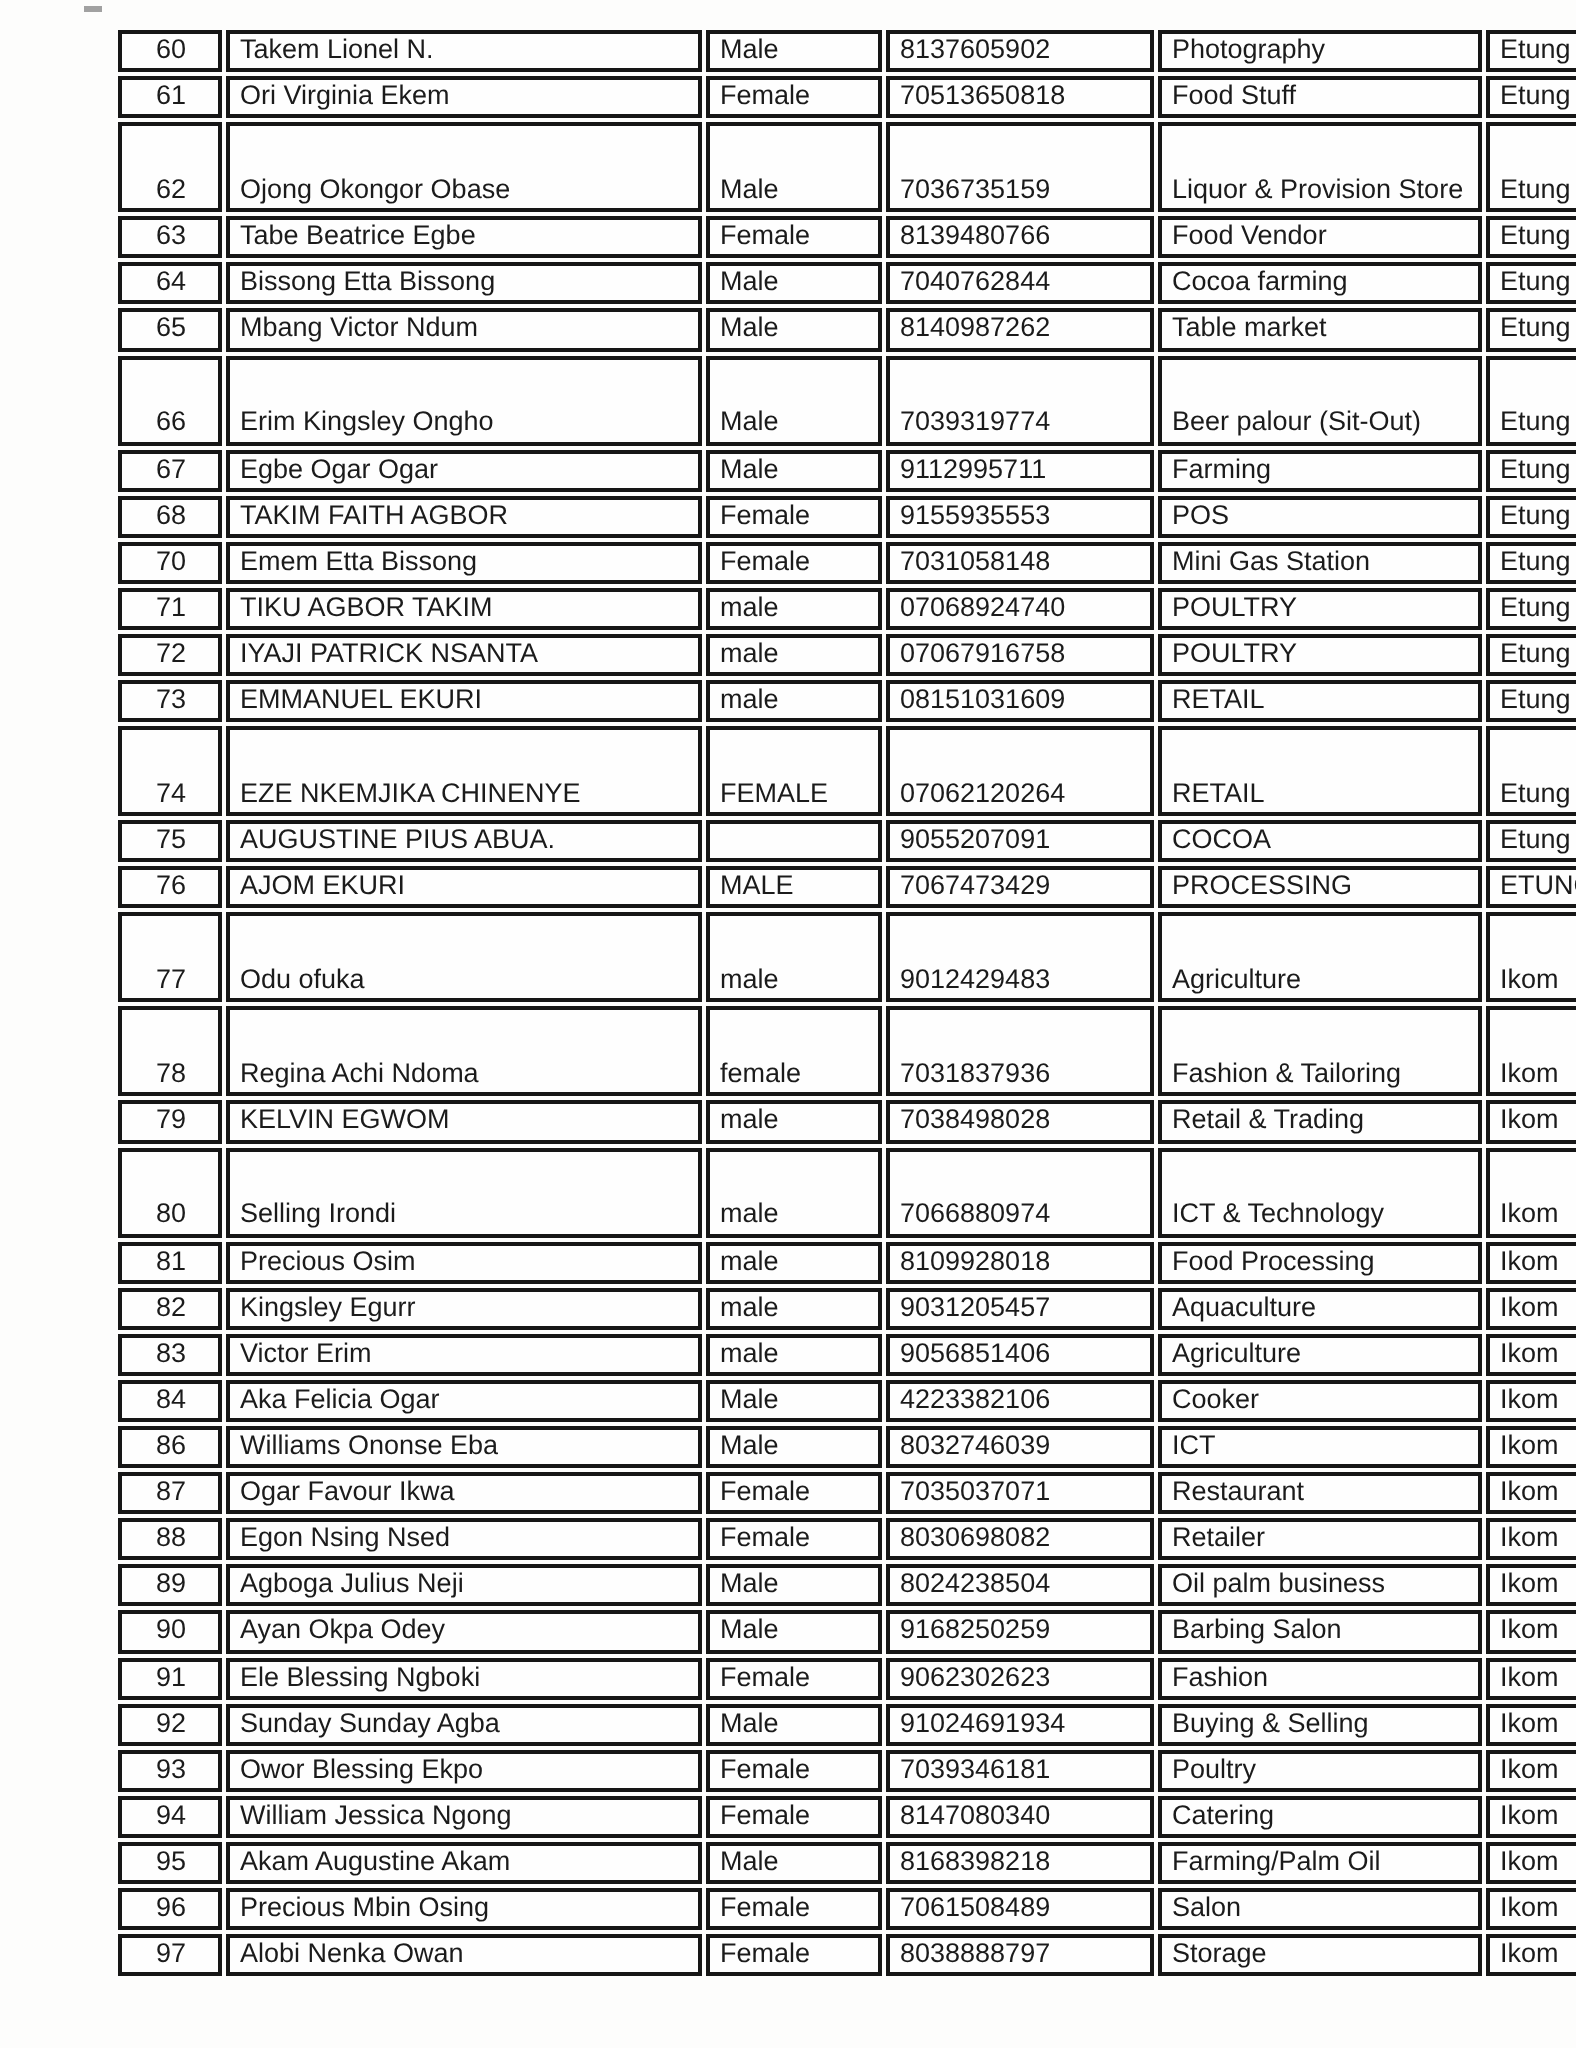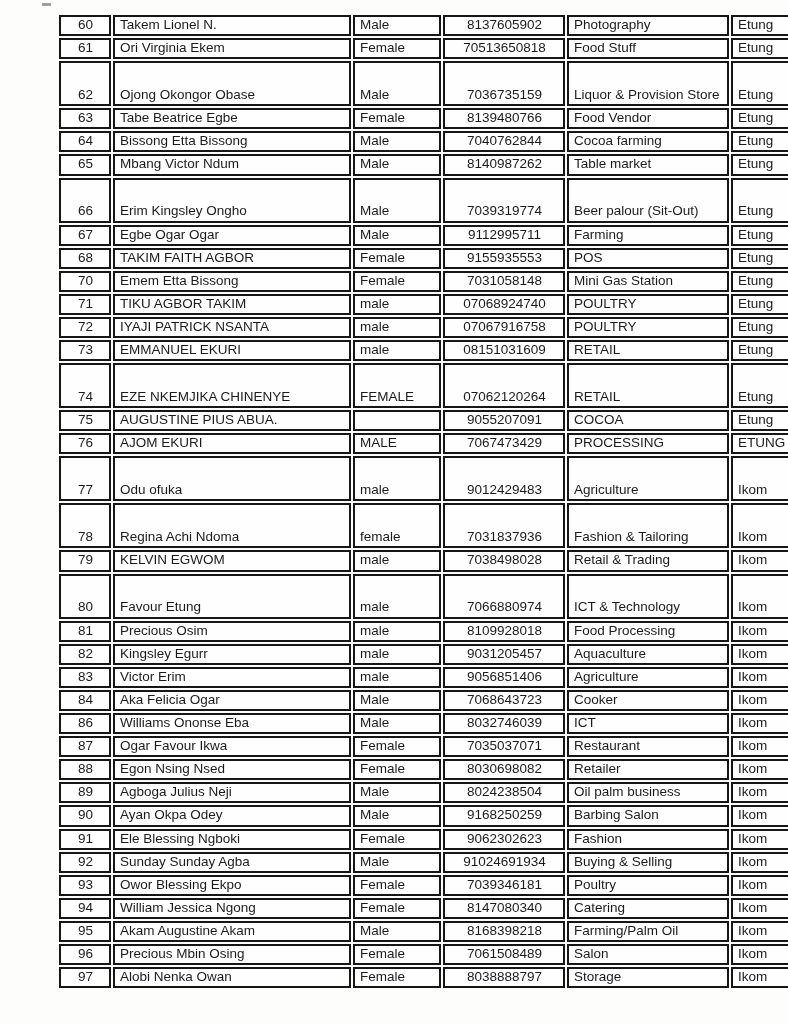--- a/index.html
+++ b/index.html
@@ -52,21 +52,21 @@
   }
   table.registry tr {
     height: 20px;
   }
   table.registry tr.tall {
     height: 45px;
   }
   td.c-sn    { width: 52px;  text-align: center; padding-right: 8px; }
   td.c-name  { width: 238px; }
   td.c-gender{ width: 88px;  }
-  td.c-phone { width: 122px; text-align: center; }
+  td.c-phone { width: 134px; }
   td.c-biz   { width: 162px; }
   td.c-lga   { width: 98px;  }
 </style>
 </head>
 <body>
 
 <div class="page">
   <div class="scan-artifact"></div>
 
   <table class="registry">
@@ -218,21 +218,21 @@
         <tr>
     <td class="c-sn">79</td>
     <td class="c-name">KELVIN EGWOM</td>
     <td class="c-gender">male</td>
     <td class="c-phone">7038498028</td>
     <td class="c-biz">Retail &amp; Trading</td>
     <td class="c-lga">Ikom</td>
   </tr>
         <tr class="tall">
     <td class="c-sn">80</td>
-    <td class="c-name">Favour Etung</td>
+    <td class="c-name">Selling Irondi</td>
     <td class="c-gender">male</td>
     <td class="c-phone">7066880974</td>
     <td class="c-biz">ICT &amp; Technology</td>
     <td class="c-lga">Ikom</td>
   </tr>
         <tr>
     <td class="c-sn">81</td>
     <td class="c-name">Precious Osim</td>
     <td class="c-gender">male</td>
     <td class="c-phone">8109928018</td>
@@ -252,21 +252,21 @@
     <td class="c-name">Victor Erim</td>
     <td class="c-gender">male</td>
     <td class="c-phone">9056851406</td>
     <td class="c-biz">Agriculture</td>
     <td class="c-lga">Ikom</td>
   </tr>
         <tr>
     <td class="c-sn">84</td>
     <td class="c-name">Aka Felicia Ogar</td>
     <td class="c-gender">Male</td>
-    <td class="c-phone">7068643723</td>
+    <td class="c-phone">4223382106</td>
     <td class="c-biz">Cooker</td>
     <td class="c-lga">Ikom</td>
   </tr>
         <tr>
     <td class="c-sn">86</td>
     <td class="c-name">Williams Ononse Eba</td>
     <td class="c-gender">Male</td>
     <td class="c-phone">8032746039</td>
     <td class="c-biz">ICT</td>
     <td class="c-lga">Ikom</td>

